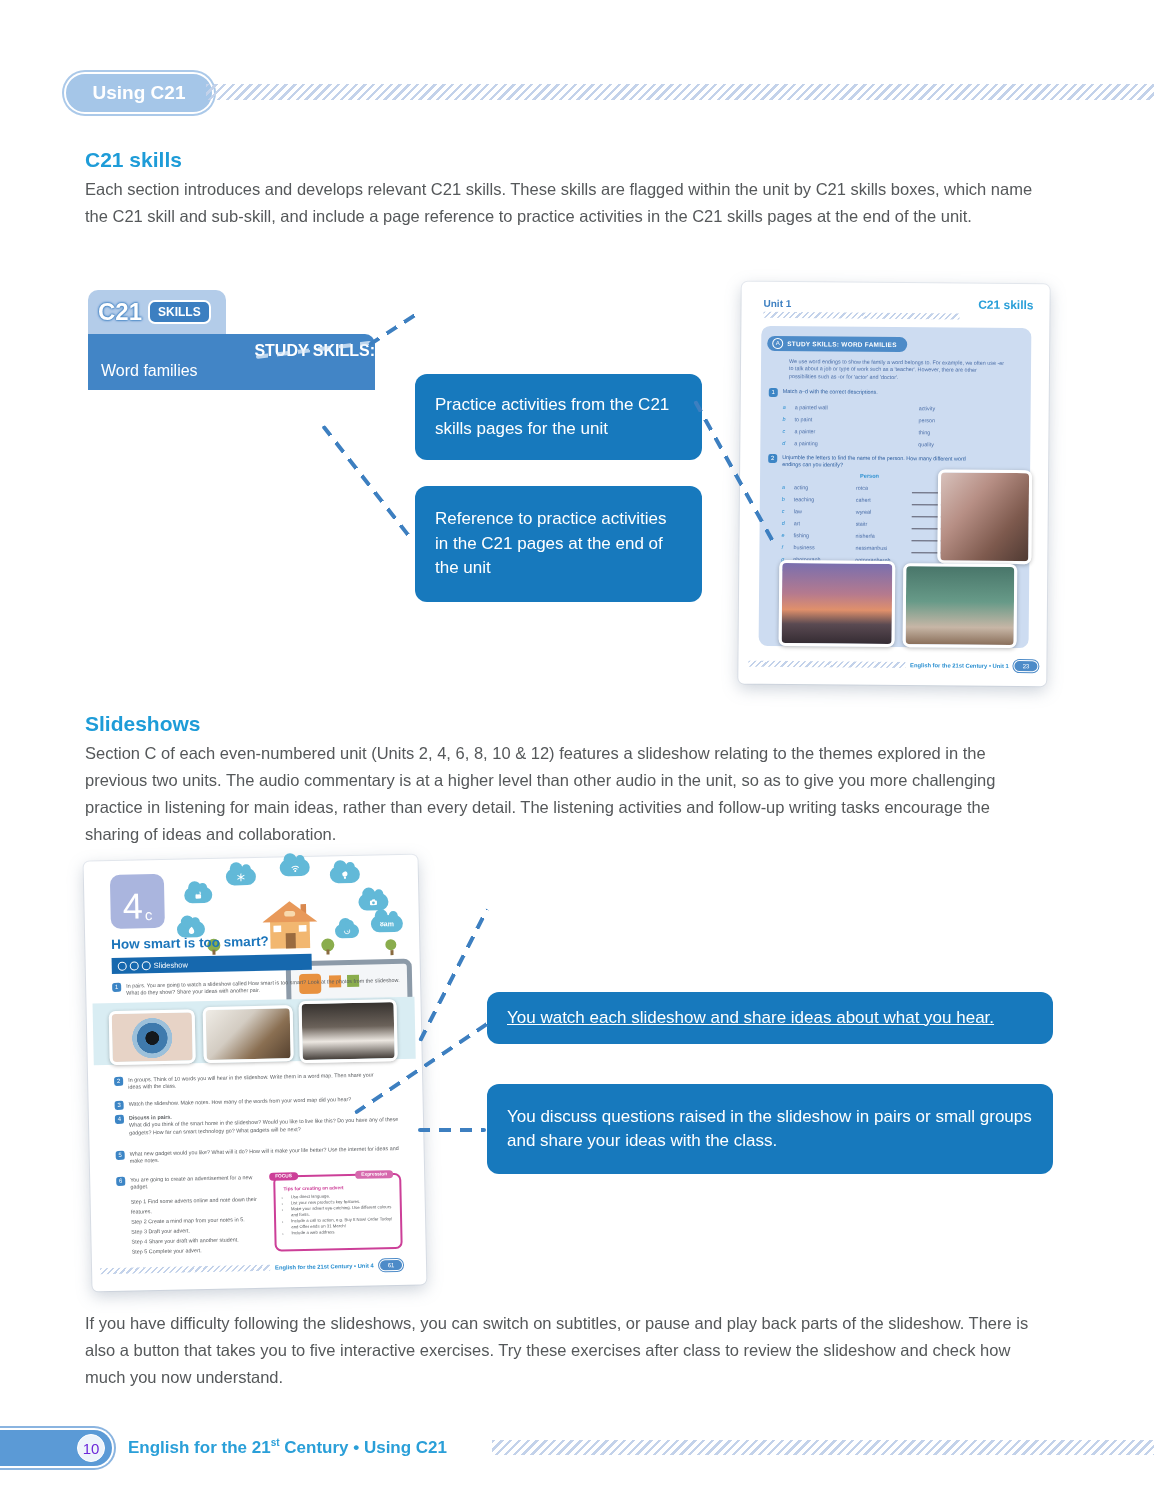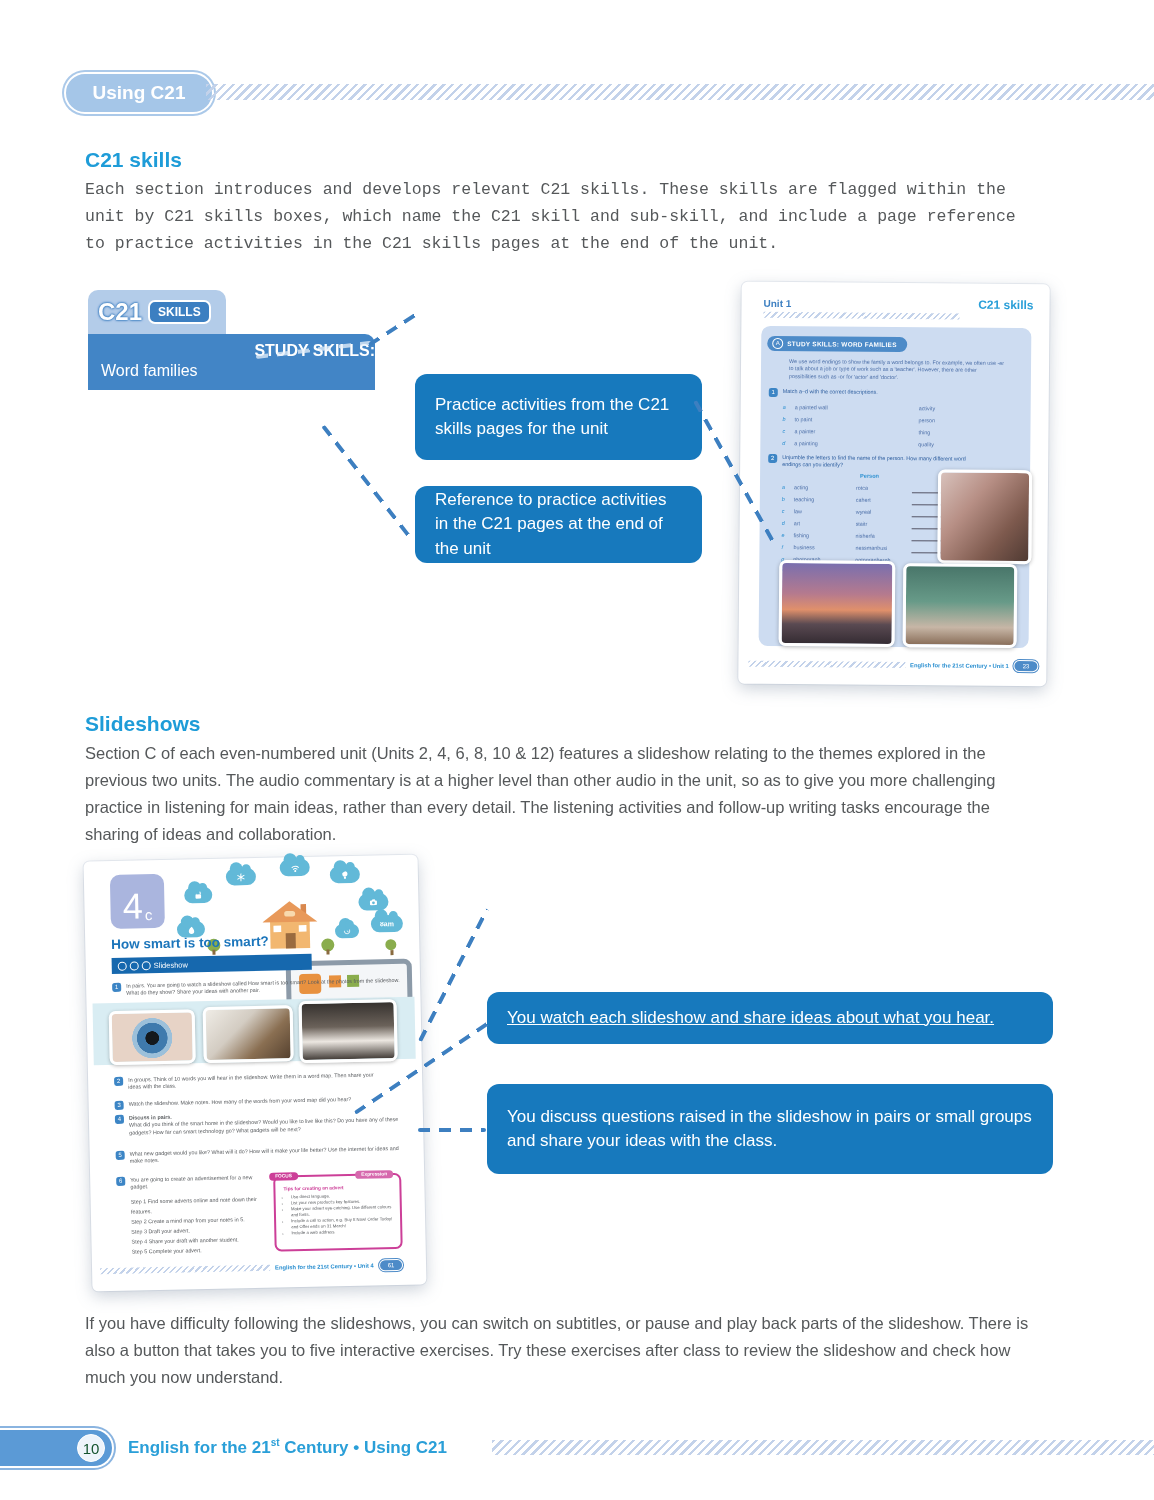--- a/index.html
+++ b/index.html
@@ -62,48 +62,48 @@
   .tree::after{content:"";position:absolute;left:5px;top:11px;width:3px;height:5px;background:#8a6b3f;}
   .bluebar{position:absolute;background:#1668ae;display:flex;align-items:center;gap:3px;padding:0 6px;box-sizing:border-box;}
   .circ{width:9px;height:9px;border-radius:50%;border:1px solid #fff;box-sizing:border-box;display:inline-block;}
   .exline{position:absolute;display:flex;gap:5px;}
   .focusbox{position:absolute;border:2px solid #cc3f98;border-radius:7px;background:#fff;box-sizing:border-box;}
   .fpill{position:absolute;background:#cc3f98;color:#fff;font-size:4.8px;line-height:8px;padding:0 6px;border-radius:5px;font-weight:bold;}
   
   .foot-pill{left:0;top:1430px;width:112px;height:36px;background:#5b9ad6;border-radius:0 19px 19px 0;
              box-shadow:0 0 0 2px #fff,0 0 0 4px #8ab4e0;display:flex;align-items:center;justify-content:flex-end;padding-right:7px;box-sizing:border-box;}
   .foot-num{width:26px;height:26px;border-radius:50%;background:#eef4fb;border:1.5px solid #fff;
-            display:flex;align-items:center;justify-content:center;color:#14532d;font-size:15px;}
+            display:flex;align-items:center;justify-content:center;color:#6d28d9;font-size:15px;}
   .foot-brand{left:128px;top:1437px;font-size:17px;font-weight:bold;color:#2a9fd8;}
   .foot-brand sup{font-size:10px;}
 </style>
 </head>
 <body>
 
 <div class="sheet">
 
   <div class="abs tab-pill">
     <span>Using C21</span>
   </div>
   <div class="abs hatch" style="left:206px;top:84px;width:948px;height:16px;"></div>
 
   <h2 class="abs h-blue" style="left:85px;top:148px;">C21 skills</h2>
-  <p class="abs body-p" style="left:85px;top:176px;width:952px;font-family:Liberation Mono, monospace;">Each section introduces and develops relevant C21 skills. These skills are flagged within the unit by C21 skills boxes, which name the C21 skill and sub-skill, and include a page reference to practice activities in the C21 skills pages at the end of the unit.</p>
+  <p class="abs body-p" style="left:85px;top:176px;width:952px;">Each section introduces and develops relevant C21 skills. These skills are flagged within the unit by C21 skills boxes, which name the C21 skill and sub-skill, and include a page reference to practice activities in the C21 skills pages at the end of the unit.</p>
 
   <div class="abs sw-logo">
     <span class="c21logo">C21</span>
     <span class="skills-badge">SKILLS</span>
   </div>
   <div class="abs sw-body">
     <div class="sw-title">STUDY SKILLS:</div>
     <div class="sw-sub">Word families</div>
   </div>
 
   <div class="abs callout" style="left:415px;top:374px;width:287px;height:86px;">Practice activities from the C21 skills pages for the unit</div>
-  <div class="abs callout" style="left:415px;top:486px;width:287px;height:77px;">Reference to practice activities in the C21 pages at the end of the unit</div>
+  <div class="abs callout" style="left:415px;top:486px;width:287px;height:116px;">Reference to practice activities in the C21 pages at the end of the unit</div>
 
   <div class="abs dash light" style="left:256px;top:355px;width:116px;transform:rotate(-7deg);"></div>
   <div class="abs dash" style="left:369px;top:343px;width:60px;transform:rotate(-33deg);"></div>
   <div class="abs dash" style="left:695px;top:399px;width:161px;transform:rotate(61deg);"></div>
   <div class="abs dash" style="left:323px;top:424px;width:143px;transform:rotate(52deg);"></div>
 
   <div class="abs thumb" style="left:740px;top:283px;width:308px;height:402px;transform:rotate(0.5deg);">
     <div class="abs t-blue" style="left:22px;top:16px;font-size:10px;font-weight:bold;">Unit 1</div>
     <div class="abs" style="left:22px;top:30px;width:196px;height:6px;background:repeating-linear-gradient(135deg,#c3d2ea 0 1.6px,transparent 1.6px 4.4px);"></div>
     <div class="abs" style="right:16px;top:14px;font-size:12px;font-weight:900;color:#2a9fd8;text-shadow:0 0 2px #fff;">C21 skills</div>

